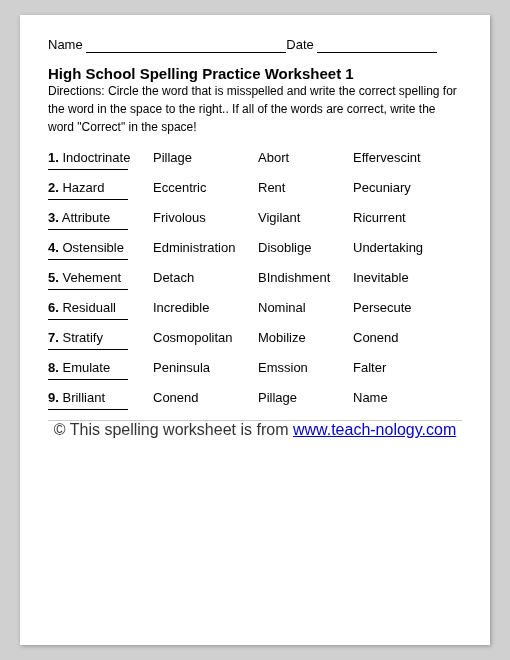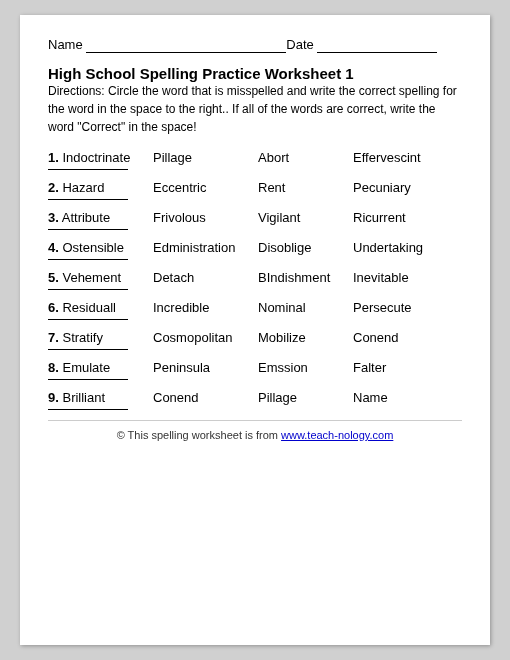--- a/index.html
+++ b/index.html
@@ -70,24 +70,23 @@
     }
     .answer-line {
       border-bottom: 1px solid #000;
       width: 80px;
       height: 1px;
       margin-bottom: 10px;
       margin-top: 4px;
     }
     .footer {
       text-align: center;
-      font-size: 11px;
+      font-size: 16px;
       color: #333;
       border-top: 1px solid #ccc;
-      padding-top: 8px;
     }
     .footer a {
       color: #0000cc;
       text-decoration: underline;
     }
   </style>
 </head>
 <body>
 
 <div class="worksheet">

